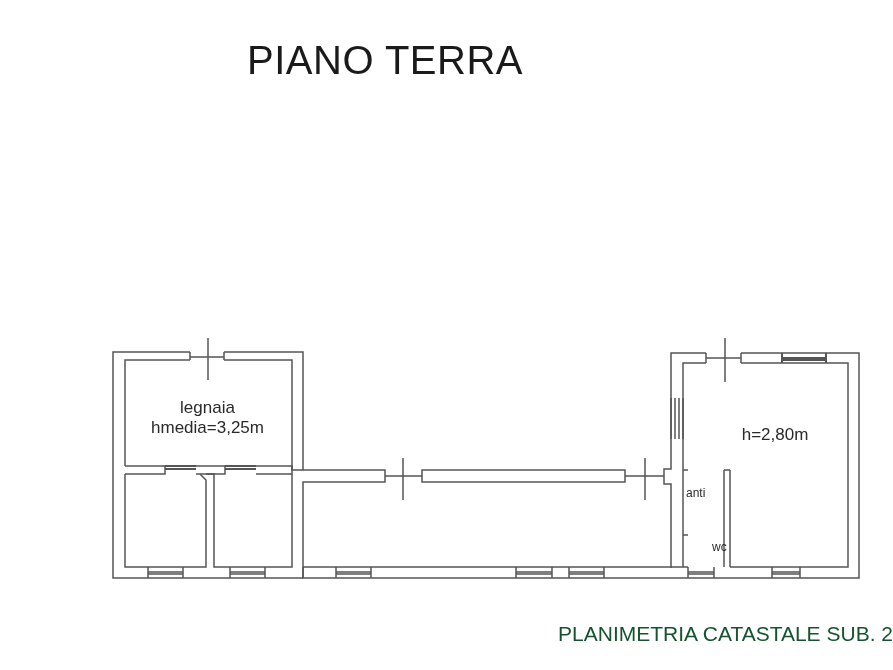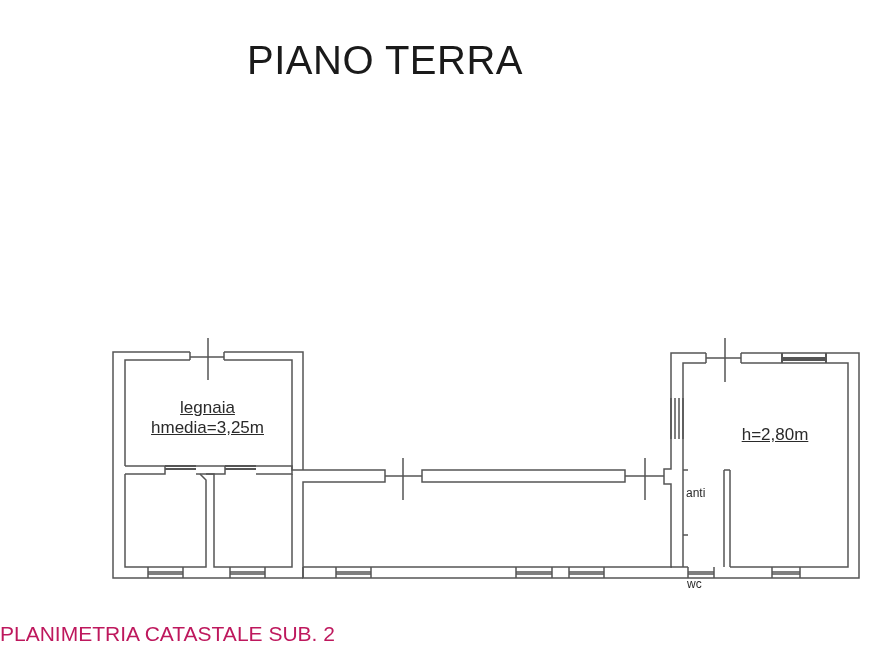--- a/index.html
+++ b/index.html
@@ -1,20 +1,20 @@
 <!DOCTYPE html>
 <html><head>
   <meta charset="utf-8">
   <style>
     html, body { margin: 0; padding: 0; background: #ffffff; }
     body { width: 893px; height: 670px; position: relative; overflow: hidden; font-family: "Liberation Sans", sans-serif; color: #222; }
     .title { position: absolute; left: 0; width: 770px; top: 38px; text-align: center; font-size: 40px; font-weight: normal; letter-spacing: 0.5px; color: #1a1a1a; }
-    .caption { position: absolute; left: 0; width: 893px; top: 622px; text-align: left; font-size: 21px; color: #be185d; }
+    .caption { position: absolute; left: 0; width: 893px; top: 622px; text-align: right; font-size: 21px; color: #14532d; }
     svg.plan { position: absolute; left: 0; top: 0; }
-    .room-label { position: absolute; text-align: center; font-size: 17px; line-height: 20px; color: #2a2a2a; text-decoration: underline; }
+    .room-label { position: absolute; text-align: center; font-size: 17px; line-height: 20px; color: #2a2a2a; }
     .small-label { position: absolute; font-size: 12px; color: #2a2a2a; }
   </style>
 </head>
 <body>
 
 <div class="title">PIANO TERRA</div>
 
 <svg class="plan" width="893" height="670" viewBox="0 0 893 670" fill="none" stroke="#555" stroke-width="1.5">
 
   <g>
@@ -87,15 +87,15 @@
 </div>
 
 <div class="room-label" style="left:430px; top:503px; width:150px;">
 </div>
 
 <div class="room-label" style="left:705px; top:425px; width:140px;">
   <div>h=2,80m</div>
 </div>
 
 <div class="small-label" style="left:686px; top:486px;">anti</div>
-<div class="small-label" style="left:687px; top:540px;margin-top:37px;">wc</div>
+<div class="small-label" style="left:712px; top:540px;">wc</div>
 
 <div class="caption">PLANIMETRIA CATASTALE SUB. 2</div>
 
 </body></html>

